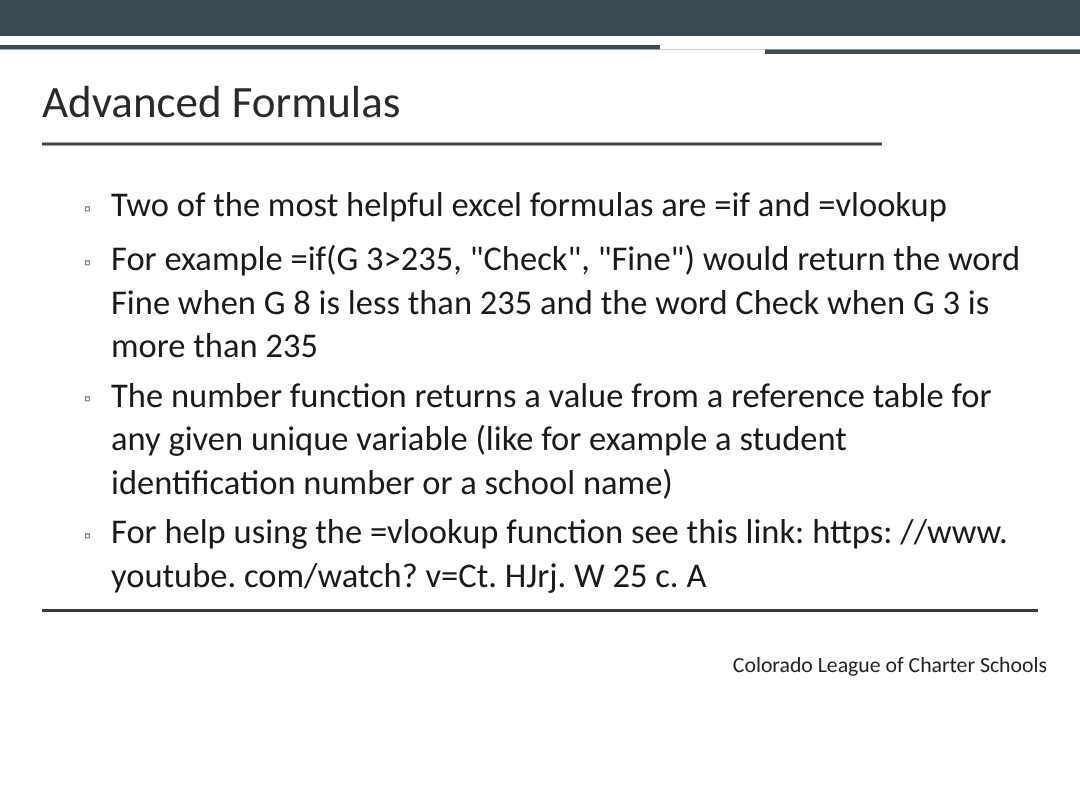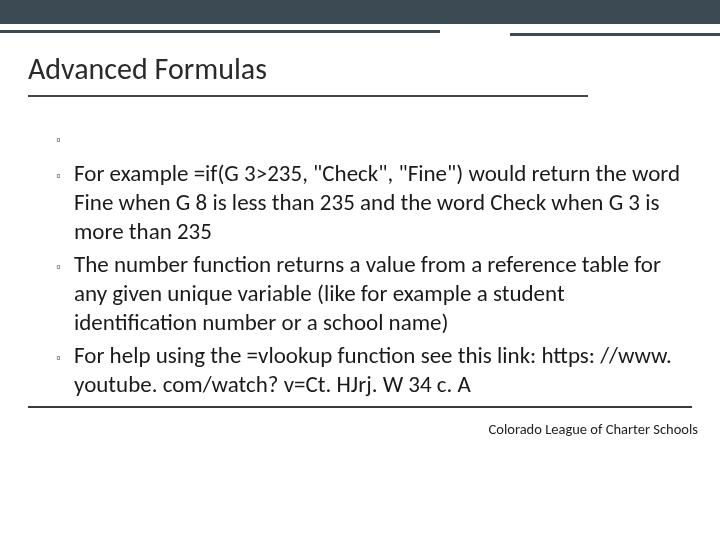--- a/index.html
+++ b/index.html
@@ -60,21 +60,21 @@
   .bottom-rule {
     position: absolute;
     left: 28px; right: 28px;
     bottom: 48px;
     height: 2px;
     background: #3a3a3a;
   }
   .footer {
     position: absolute;
     right: 22px;
-    bottom: 18px;
+    bottom: 4px;
     font-size: 14.5px;
     color: #222;
   }
 </style>
 </head>
 <body>
 
 <div class="slide">
   <div class="top-band"></div>
   <div class="accent-row">
@@ -83,30 +83,31 @@
   </div>
 
   <div class="title-block">
     <div class="title">Advanced Formulas</div>
     <div class="title-underline"></div>
   </div>
 
   <div class="body">
     <div class="bullet">
       <div class="mark">▫</div>
+      <div class="text">Two of the most helpful excel formulas are =if and =vlookup</div>
     </div>
     <div class="bullet">
       <div class="mark">▫</div>
       <div class="text">For example =if(G 3&gt;235, "Check", "Fine") would return the word Fine when G 8 is less than 235 and the word Check when G 3 is more than 235</div>
     </div>
     <div class="bullet">
       <div class="mark">▫</div>
       <div class="text">The number function returns a value from a reference table for any given unique variable (like for example a student identification number or a school name)</div>
     </div>
     <div class="bullet">
       <div class="mark">▫</div>
-      <div class="text">For help using the =vlookup function see this link: https: //www. youtube. com/watch? v=Ct. HJrj. W 34 c. A</div>
+      <div class="text">For help using the =vlookup function see this link: https: //www. youtube. com/watch? v=Ct. HJrj. W 25 c. A</div>
     </div>
   </div>
 
   <div class="bottom-rule"></div>
   <div class="footer">Colorado League of Charter Schools</div>
 </div>
 
 </body></html>

